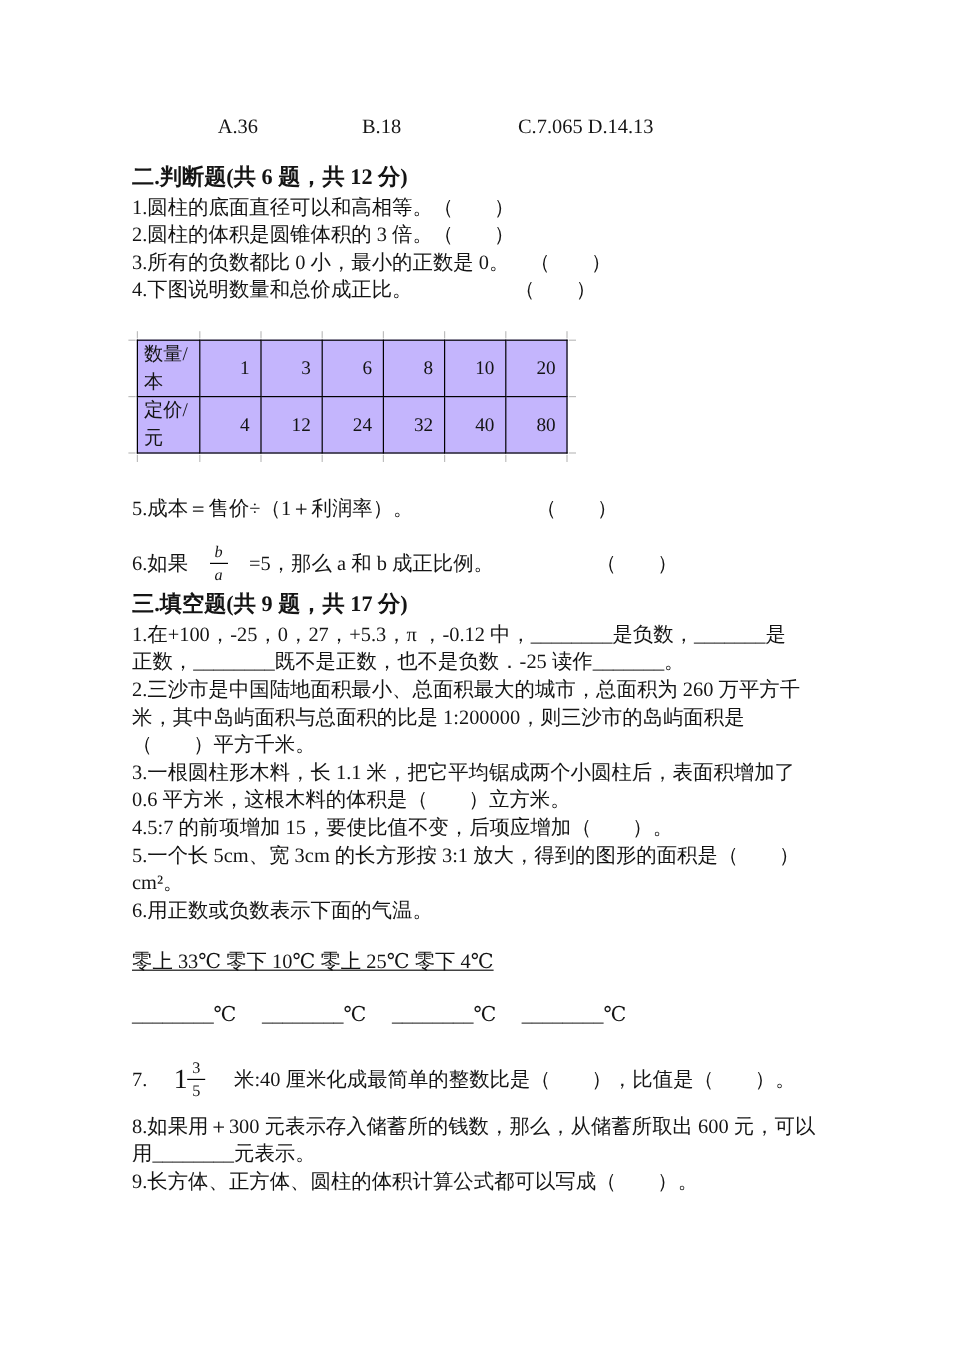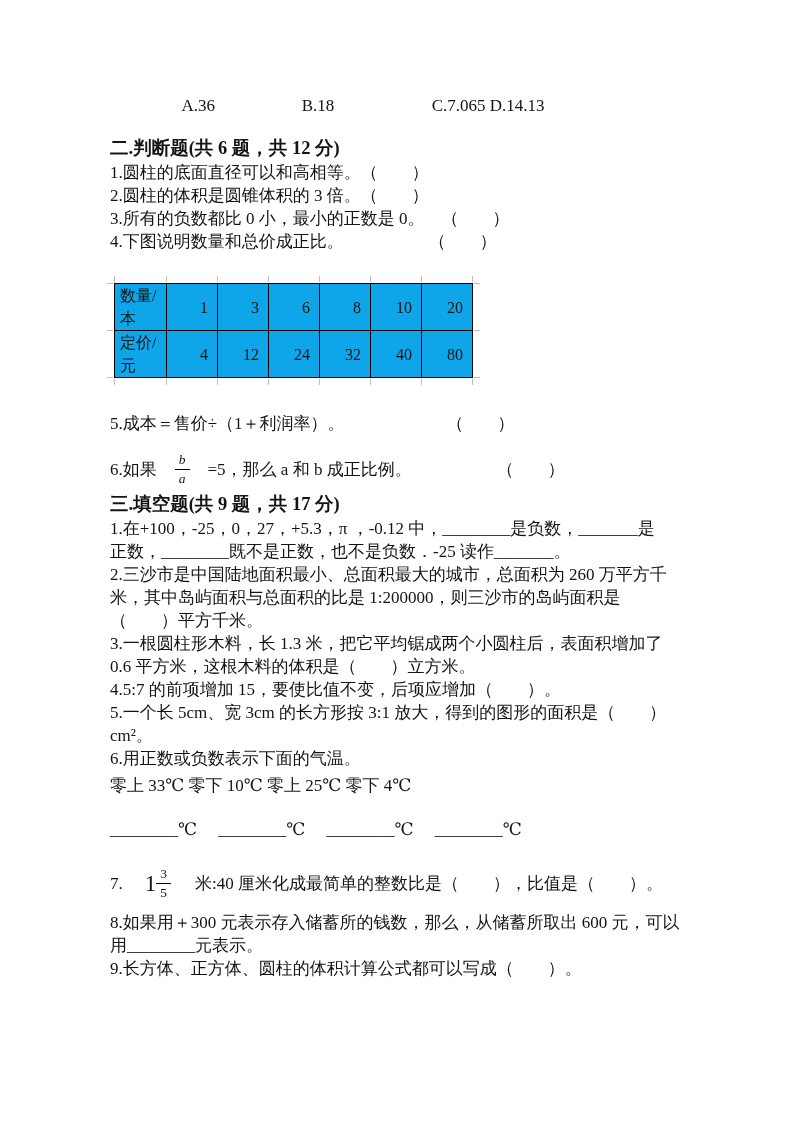--- a/index.html
+++ b/index.html
@@ -23,21 +23,21 @@
   
   h2.sec{
     font-size:18.5px;font-weight:bold;margin:0;line-height:26px;
     font-family:"Liberation Serif","DejaVu Serif",serif;
   }
   .sec-judge{margin-top:16px;margin-bottom:13px;}
   .sec-fill{margin-top:30px;margin-bottom:11px;}
   .sec-calc{margin-top:15px;}
   
   .jtable-wrap{position:relative;margin:30px 0 34px 4px;width:356px;}
-  table.jtable{border-collapse:collapse;background:#0ea5e9;font-size:16px;}
+  table.jtable{border-collapse:collapse;background:#c4b5fd;font-size:16px;}
   table.jtable td{
     border:1.5px solid #000;height:26px;padding:0 9px 0 4px;
     text-align:right;min-width:37px;
   }
   table.jtable td.lab{width:72px;text-align:left;padding-left:5px;}
   .stub{position:absolute;background:#bdbdbd;}
   
   .frac{
     display:inline-flex;flex-direction:column;align-items:center;
     vertical-align:middle;line-height:1;font-size:13.5px;
@@ -46,21 +46,21 @@
   .frac .fden{padding-top:2px;}
   .ital{font-style:italic;}
   .fracline{display:flex;align-items:center;white-space:nowrap;}
   .q6-line{margin-top:12px;height:44px;}
   .q6-line .frac{margin:0 18px;}
   .q7-line{margin-top:20px;height:44px;margin-bottom:6px;}
   .q7-line .pre{margin-right:22px;}
   .q7-line .mixed{display:inline-flex;align-items:center;margin-right:24px;}
   .q7-line .whole{font-size:23px;font-family:"Liberation Serif",serif;}
   
-  .temps-line{margin-top:4px;}
+  .temps-line{margin-top:20px;text-decoration:underline;}
   .blanks-line{margin-top:21px;white-space:nowrap;}
   .blanks-line span{display:inline-block;margin-right:17px;}
   .q8-block{margin-top:1px;}
 </style>
 </head>
 <body>
 
 <div class="page">
 
   <div class="mc-row">
@@ -133,21 +133,21 @@
     </span>
     <span>=5，那么 a 和 b 成正比例。　　　　　（　　）</span>
   </div>
 
   <h2 class="sec sec-fill">三.填空题(共 9 题，共 17 分)</h2>
   <div class="line">1.在+100，-25，0，27，+5.3，π ，-0.12 中，________是负数，_______是</div>
   <div class="line">正数，________既不是正数，也不是负数．-25 读作_______。</div>
   <div class="line">2.三沙市是中国陆地面积最小、总面积最大的城市，总面积为 260 万平方千</div>
   <div class="line">米，其中岛屿面积与总面积的比是 1:200000，则三沙市的岛屿面积是</div>
   <div class="line">（　　）平方千米。</div>
-  <div class="line">3.一根圆柱形木料，长 1.3 米，把它平均锯成两个小圆柱后，表面积增加了</div>
+  <div class="line">3.一根圆柱形木料，长 1.1 米，把它平均锯成两个小圆柱后，表面积增加了</div>
   <div class="line">0.6 平方米，这根木料的体积是（　　）立方米。</div>
   <div class="line">4.5:7 的前项增加 15，要使比值不变，后项应增加（　　）。</div>
   <div class="line">5.一个长 5cm、宽 3cm 的长方形按 3:1 放大，得到的图形的面积是（　　）</div>
   <div class="line">cm²。</div>
   <div class="line">6.用正数或负数表示下面的气温。</div>
 
   <div class="line temps-line">零上 33℃  零下 10℃  零上 25℃  零下 4℃</div>
 
   <div class="blanks-line">
     <span>________℃</span>

